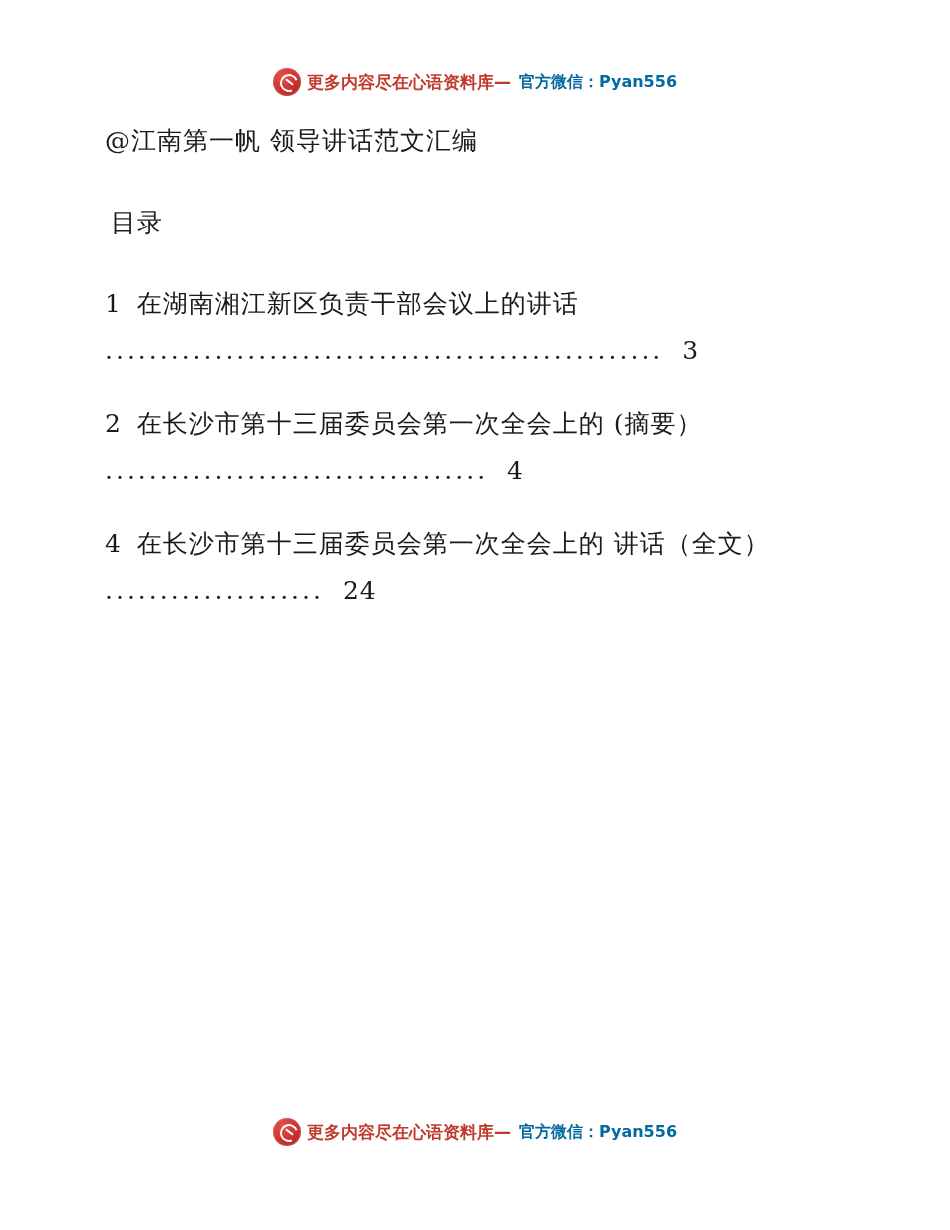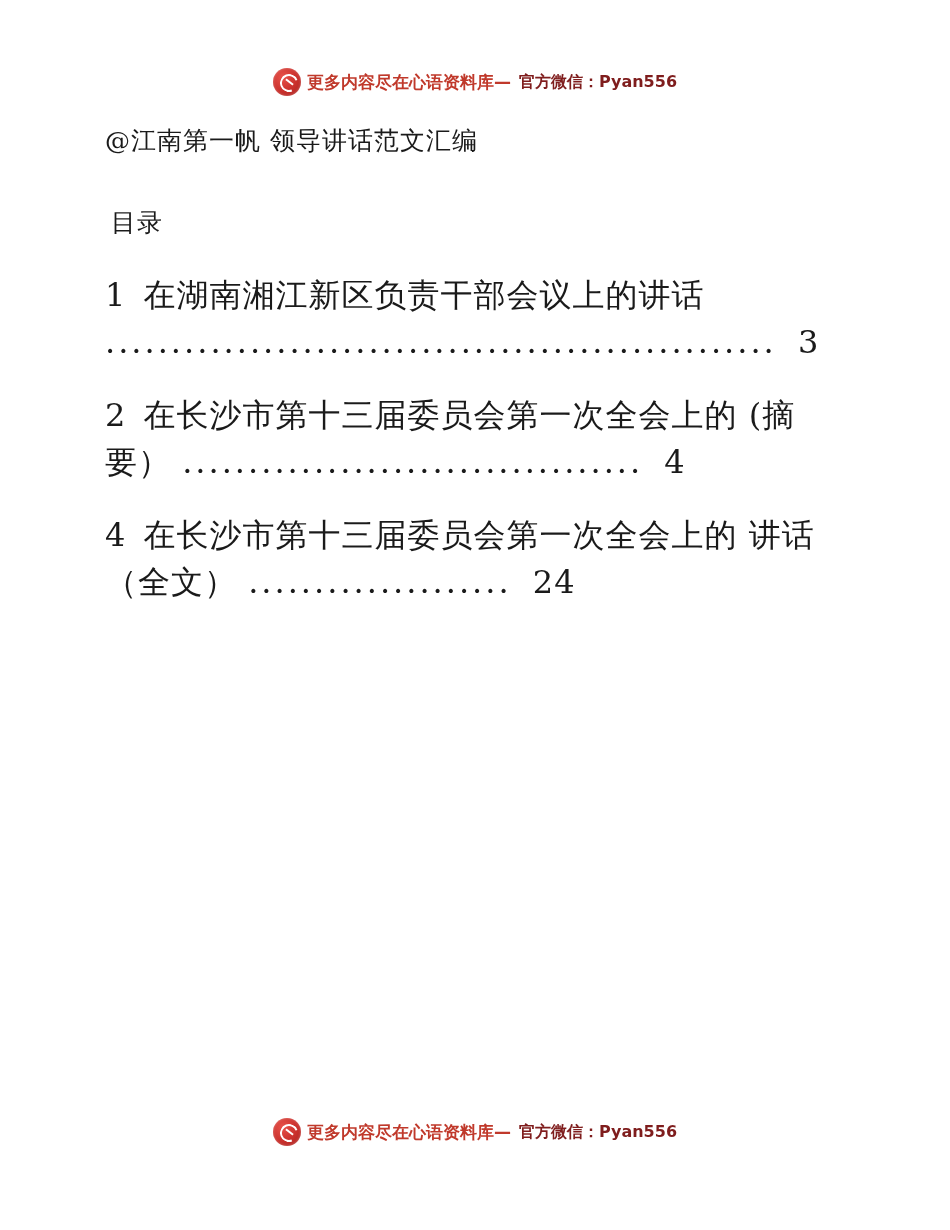--- a/index.html
+++ b/index.html
@@ -73,21 +73,21 @@
     font-family: "DejaVu Sans", sans-serif;
     font-weight: bold;
     font-size: 17px;
     color: #c0392b;
     letter-spacing: 0px;
   }
   .wm-text2 {
     font-family: "DejaVu Sans", sans-serif;
     font-weight: bold;
     font-size: 16px;
-    color: #7f1d1d;
+    color: #0369a1;
     letter-spacing: 0px;
     margin-left: 2px;
   }
 
   
   .doc-body {
     position: absolute;
     left: 105px;
     top: 120px;
     width: 745px;
@@ -99,30 +99,30 @@
     line-height: 42px;
     color: #1a1a1a;
     letter-spacing: 1px;
     word-break: break-all;
   }
 
   .heading-author {
     margin-bottom: 40px;
   }
   .heading-toc {
-    margin-bottom: 28px;
+    margin-bottom: 36px;
     padding-left: 6px;
   }
 
   .entry {
     margin-bottom: 26px;
   }
   .entry .entry-text {
     font-family: "DejaVu Serif", serif;
-    font-size: 32px;
+    font-size: 25px;
     line-height: 47px;
     color: #1a1a1a;
     letter-spacing: 1px;
     word-break: break-all;
   }
   .num { margin-right: 6px; }
   .leader { letter-spacing: 3px; }
   .pagenum { margin-left: 10px; }
 </style>
 </head>

